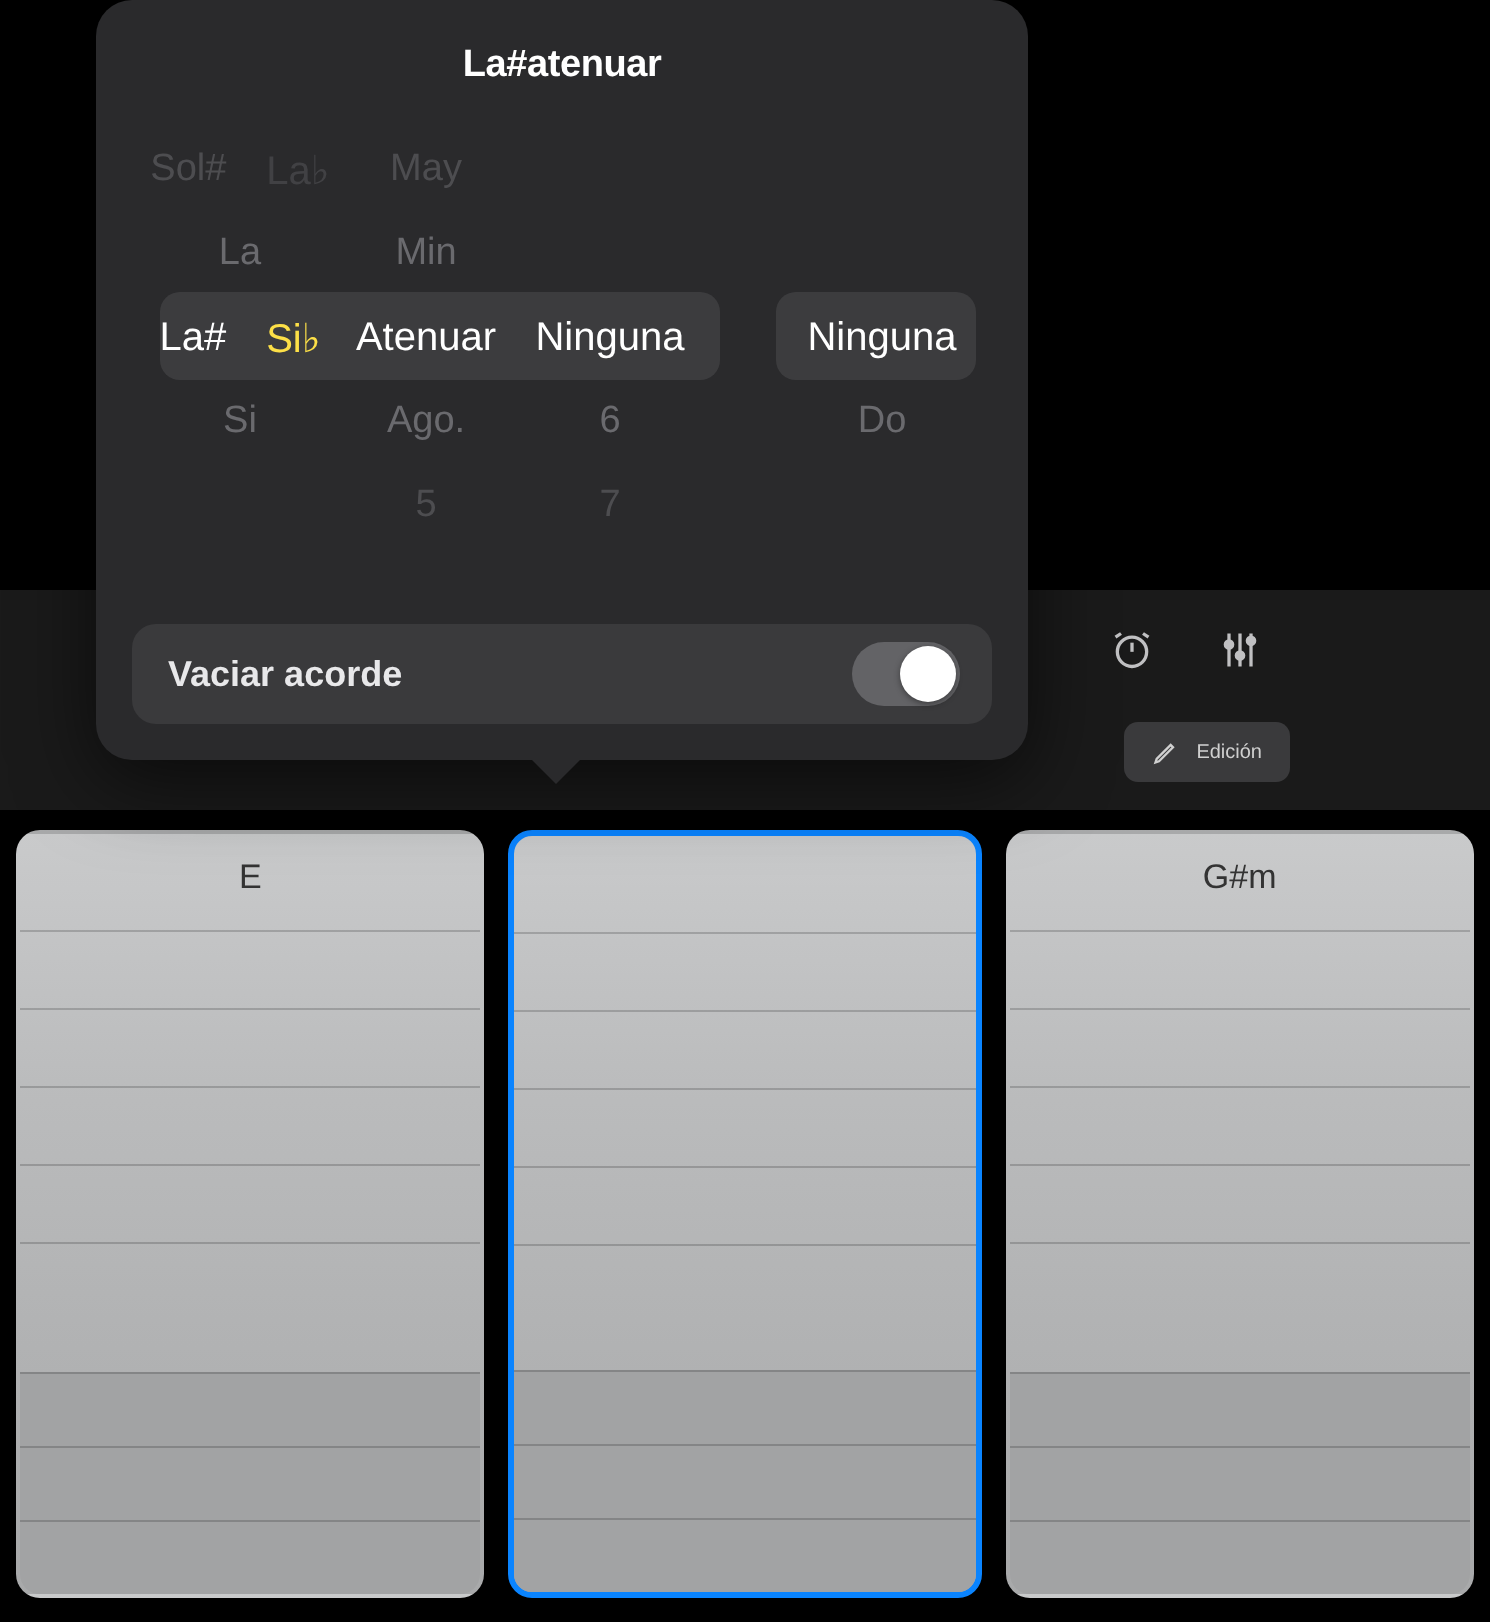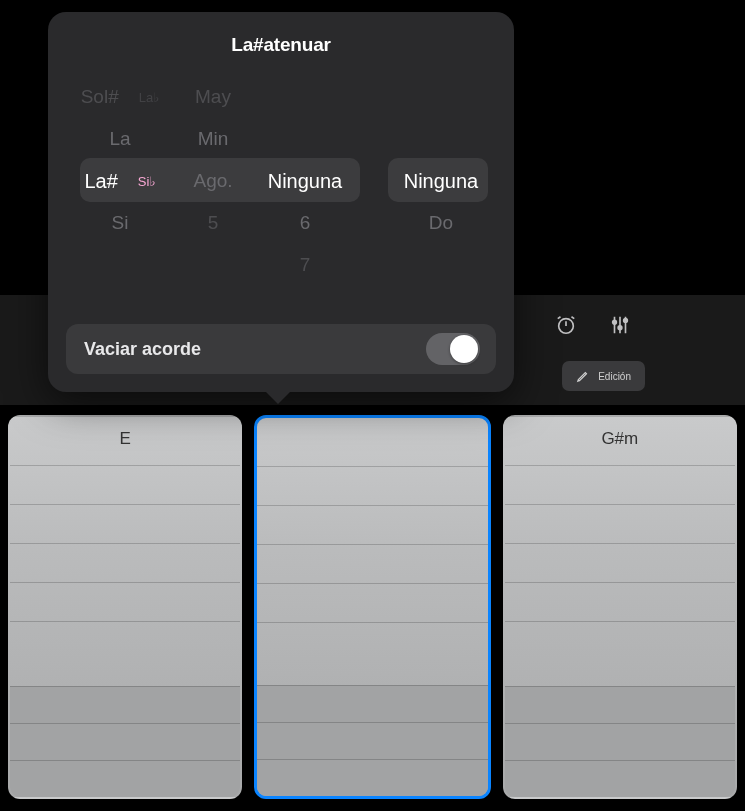--- a/index.html
+++ b/index.html
@@ -54,21 +54,21 @@
       gap: 8px;
       color: #d0d0d0;
       font-size: 10px;
       cursor: pointer;
     }
 
     
     .popover {
       position: absolute;
       left: 48px;
-      top: 12px;
+      top: 0;
       width: 466px;
       height: 380px;
       background: #2a2a2c;
       border-radius: 18px;
       box-shadow: 0 10px 40px rgba(0,0,0,0.6);
       padding: 22px 26px 22px 26px;
       z-index: 50;
     }
     .popover::after {
       content: "";
@@ -113,21 +113,21 @@
       justify-content: center;
       color: #6a6a6e;
       font-size: 19px;
       white-space: nowrap;
     }
     .pick-item.dim { opacity: 0.55; }
     .pick-item.selected {
       color: #fff;
       font-size: 20px;
     }
-    .pick-sub { font-size: 13px; color: #555559; margin-left: 20px; }
+    .pick-sub { font-size: 20px; color: #555559; margin-left: 20px; }
 
     .sel-band {
       position: absolute;
       left: 6px;
       right: 128px;
       top: 82px;
       height: 44px;
       background: rgba(100,100,104,0.32);
       border-radius: 10px;
       pointer-events: none;
@@ -275,31 +275,32 @@
     <div class="picker picker-root">
       <div class="pick-item dim">
           <span>Sol#</span>
           <span class="pick-sub">La♭</span>
         </div>
       <div class="pick-item">
           <span>La</span>
         </div>
       <div class="pick-item selected">
           <span>La#</span>
-          <span class="pick-sub" style="color:#f9a8d4">Si♭</span>
+          <span class="pick-sub" style="color:#fde047">Si♭</span>
         </div>
       <div class="pick-item">
           <span>Si</span>
         </div>
       <div class="pick-item dim"></div>
     </div>
 
     <div class="picker picker-quality">
       <div class="pick-item dim">May</div>
       <div class="pick-item">Min</div>
+      <div class="pick-item selected">Atenuar</div>
       <div class="pick-item">Ago.</div>
       <div class="pick-item dim">5</div>
     </div>
 
     <div class="picker picker-ext">
       <div class="pick-item dim"></div>
       <div class="pick-item"></div>
       <div class="pick-item selected">Ninguna</div>
       <div class="pick-item">6</div>
       <div class="pick-item dim">7</div>

